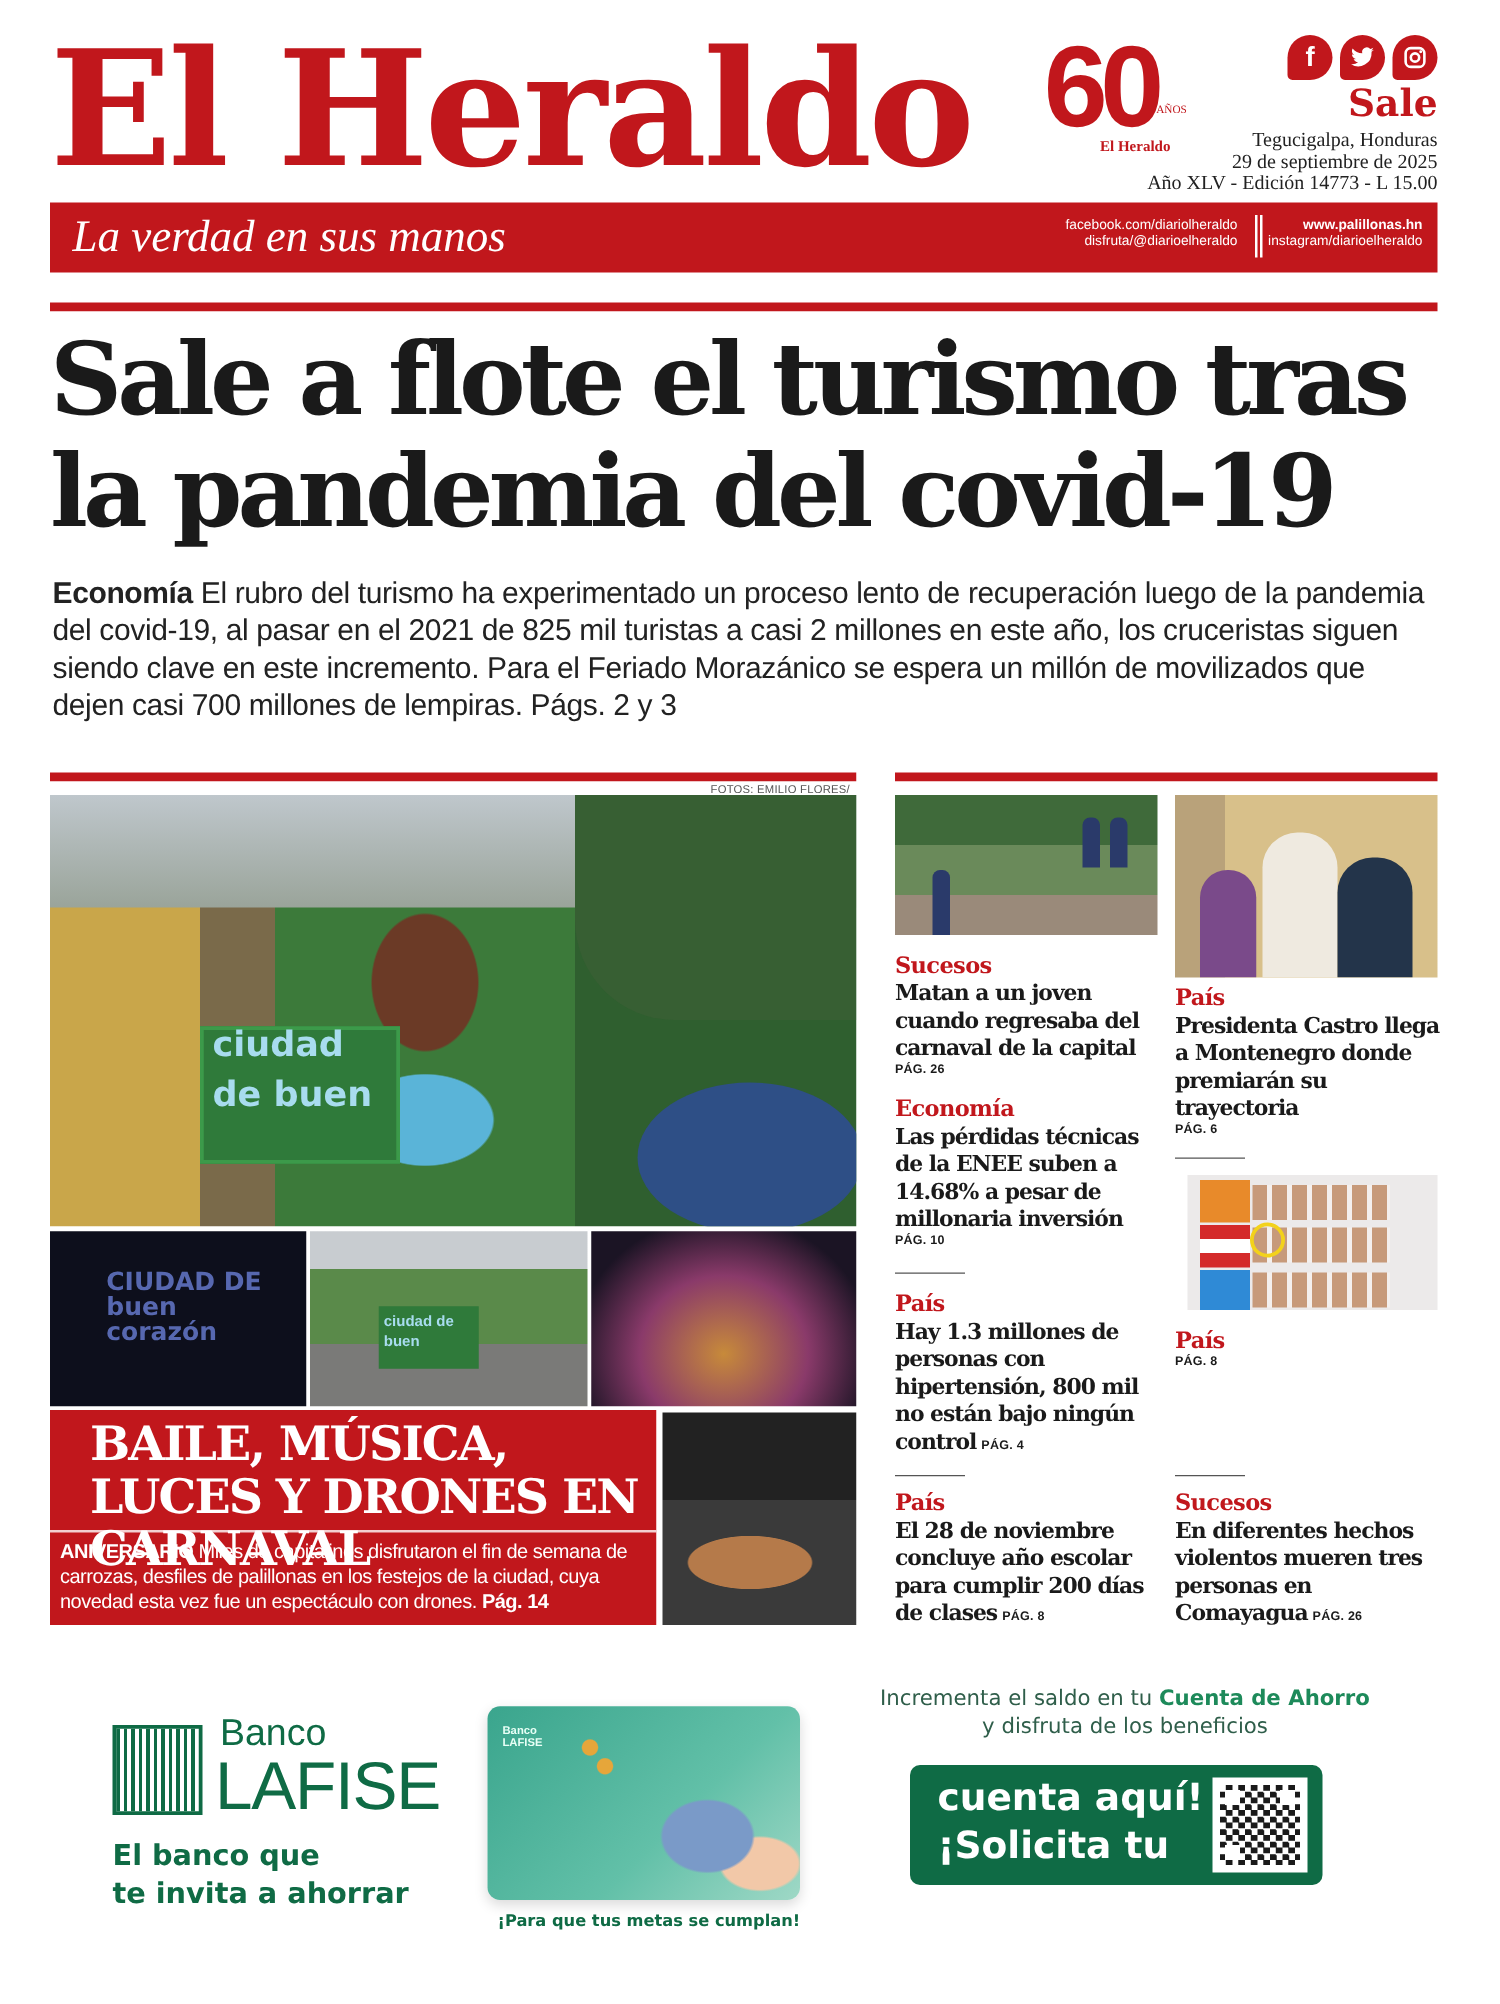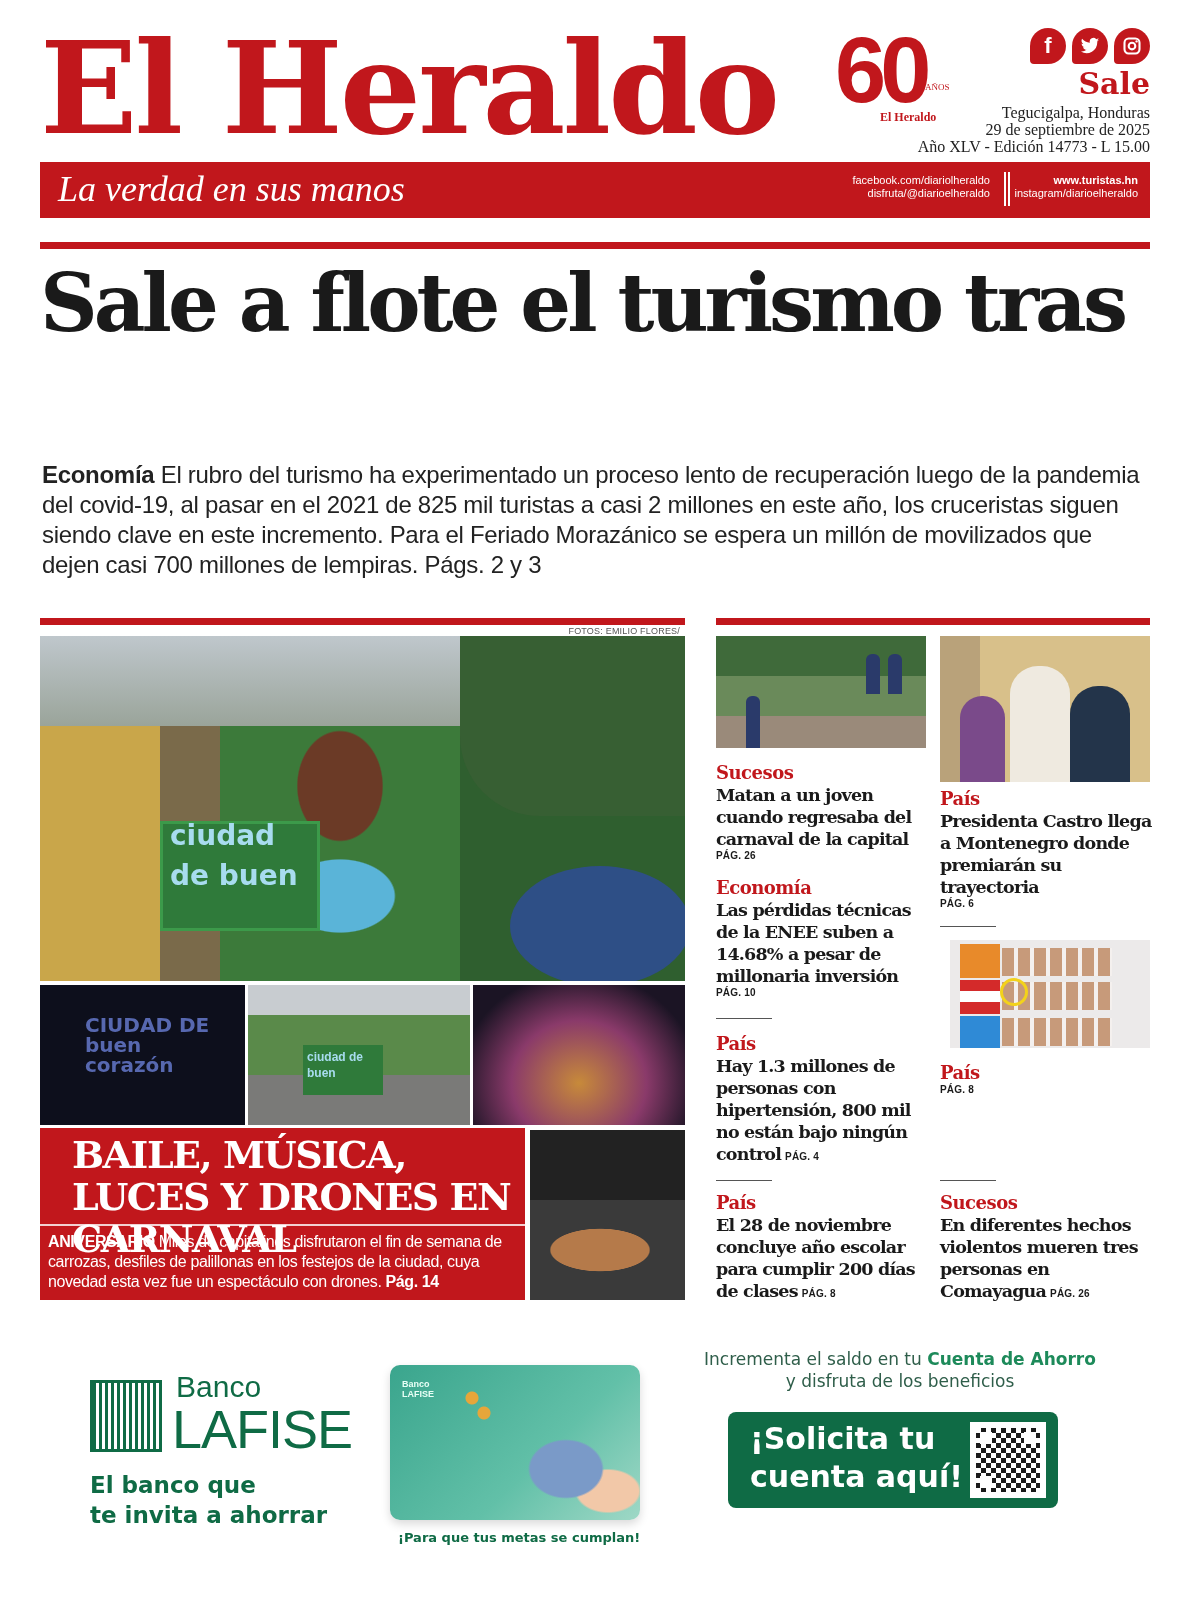--- a/index.html
+++ b/index.html
@@ -139,29 +139,30 @@
 </div>
 
 <div class="abs tagline-bar">
   <span class="tagline">La verdad en sus manos</span>
   <div class="links-left">
     <div>facebook.com/diariolheraldo</div>
     <div>disfruta/@diarioelheraldo</div>
   </div>
   <div class="links-sep"></div>
   <div class="links-right">
-    <div><b>www.turistas.hn</b></div>
+    <div><b>www.palillonas.hn</b></div>
     <div>instagram/diarioelheraldo</div>
   </div>
 </div>
 
 <div class="abs rule-red" style="left:40px; top:242px; width:1110px;"></div>
 
 <div class="abs headline">
   <div>Sale a flote el turismo tras</div>
+  <div>la pandemia del covid-19</div>
 </div>
 <div class="abs lede">
   <b>Economía</b>
   <span>El rubro del turismo ha experimentado un proceso lento de recuperación luego de la pandemia del covid-19, al pasar en el 2021 de 825 mil turistas a casi 2 millones en este año, los cruceristas siguen siendo clave en este incremento. Para el Feriado Morazánico se espera un millón de movilizados que dejen casi 700 millones de lempiras. Págs. 2 y 3</span>
 </div>
 
 <div class="abs rule-red" style="left:40px; top:618px; width:645px;"></div>
 <div class="abs credit">FOTOS: EMILIO FLORES/ AMDC</div>
 
 <div class="abs photo photo-main">
@@ -276,20 +277,20 @@
     </div>
     <div class="ad-card-coins"></div>
     <div class="ad-card-family"></div>
   </div>
   <div class="ad-tag">¡Para que tus metas se cumplan!</div>
   <div class="ad-copy">
     <span>Incrementa el saldo en tu </span><b>Cuenta de Ahorro</b><span> y disfruta de los beneficios</span>
   </div>
   <div class="ad-cta">
     <div class="ad-cta-text">
+      <div>cuenta aquí!</div>
       <div>¡Solicita tu</div>
-      <div>cuenta aquí!</div>
     </div>
     <div class="ad-qr">
         <div class="ad-qr-inner"></div>
       </div>
   </div>
 </div>
 
 </body></html>

